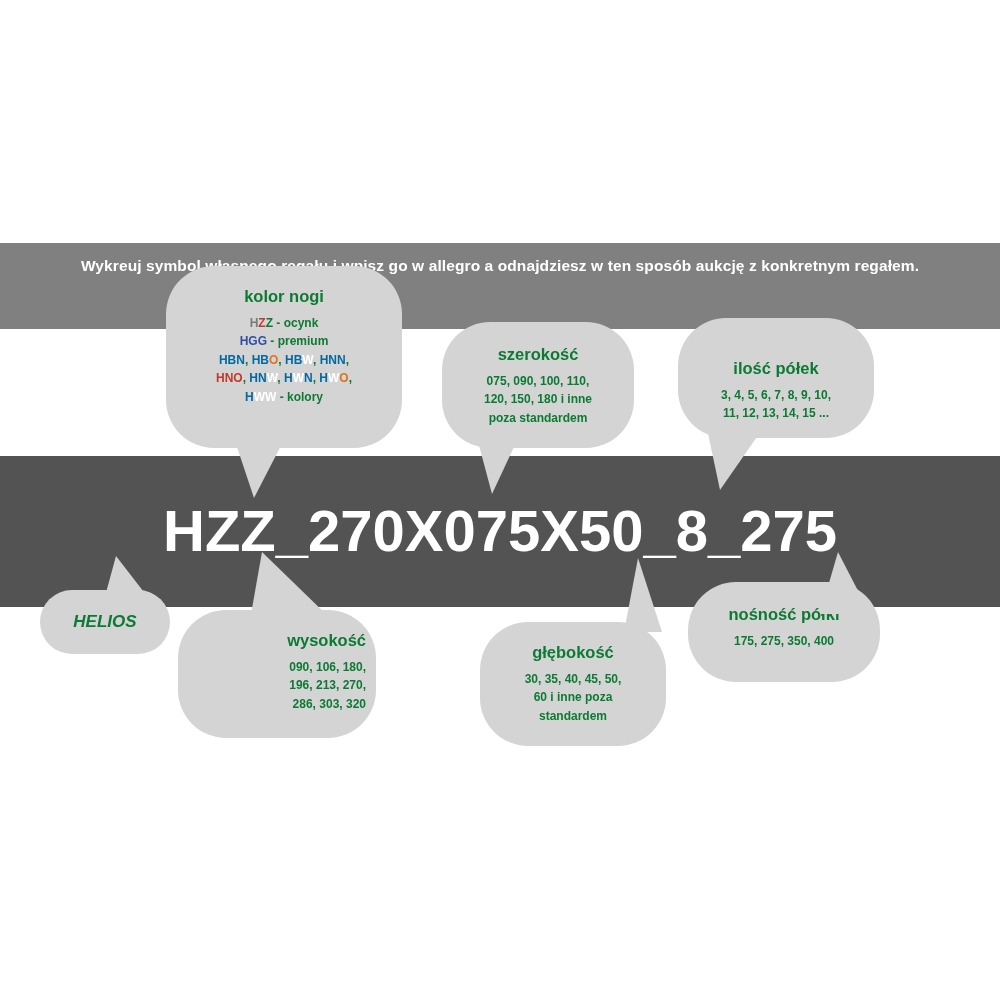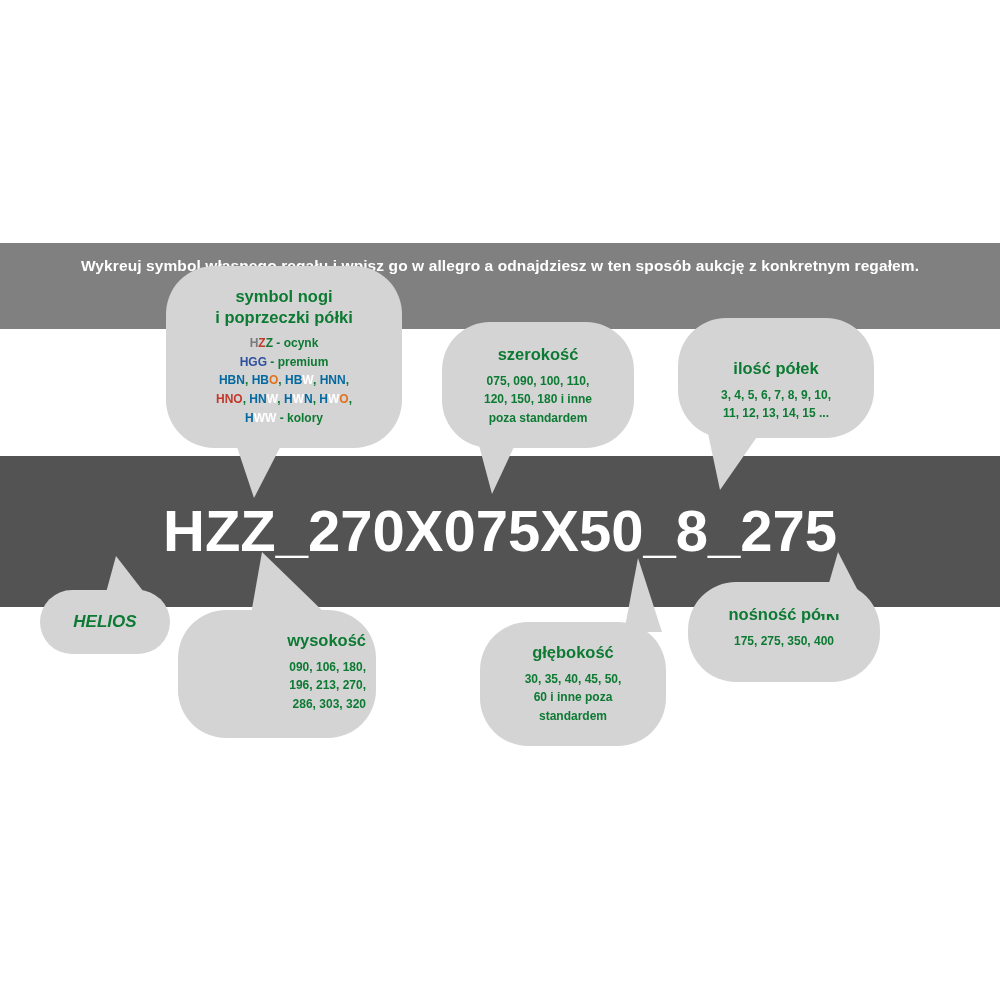--- a/index.html
+++ b/index.html
@@ -111,22 +111,21 @@
 <div id="stage">
 
   <div class="band band-top"></div>
   <div class="band band-mid"></div>
 
   <div class="headline">Wykreuj symbol własnego regału i wpisz go w allegro a odnajdziesz w ten sposób aukcję z konkretnym regałem.</div>
 
   <div class="code">HZZ_270X075X50_8_275</div>
 
   <div class="bubble" style="left:166px; top:266px; width:236px; height:182px; padding:20px 10px 0 10px;">
-    <div class="title">symbol nogi</div>
-    <div class="title">i poprzeczki półki</div>
+    <div class="title">kolor nogi</div>
     <div class="body">
       <div class="nowrap">
         <span class="c-grey">H</span><span class="c-red">Z</span><span class="c-green">Z</span><span class="c-green"> - ocynk</span>
       </div>
       <div class="nowrap">
         <span class="c-blue">HGG</span><span class="c-green"> - premium</span>
       </div>
       <div class="nowrap">
         <span class="c-black">HB</span><span class="c-black">N</span><span class="c-green">, </span><span class="c-black">HB</span><span class="c-orange">O</span><span class="c-green">, </span><span class="c-black">HB</span><span class="c-white">W</span><span class="c-green">, </span><span class="c-black">HNN</span><span class="c-green">,</span>
       </div>

